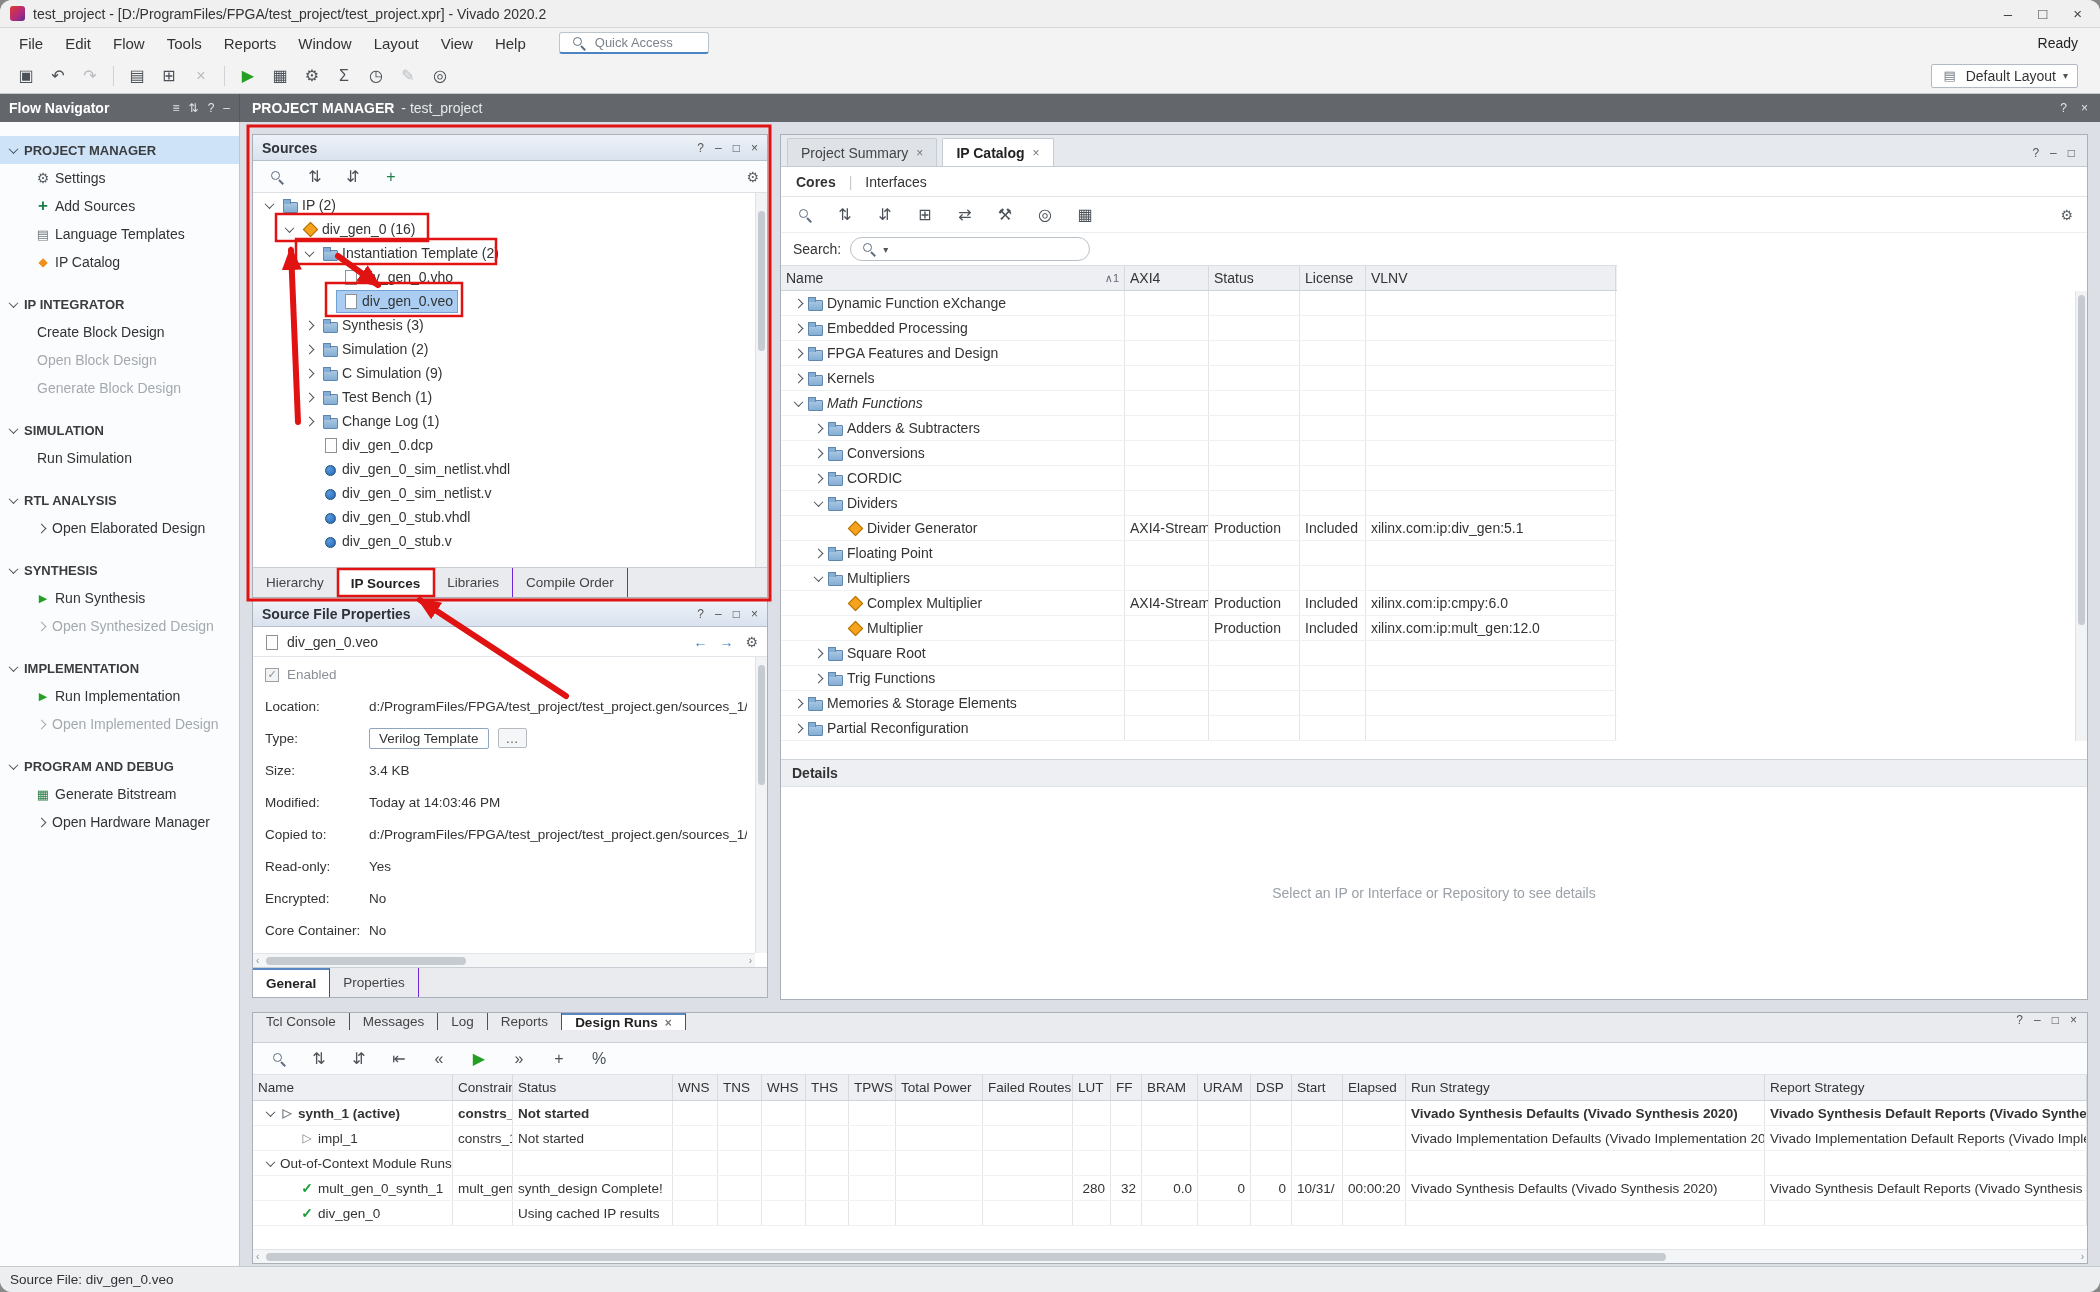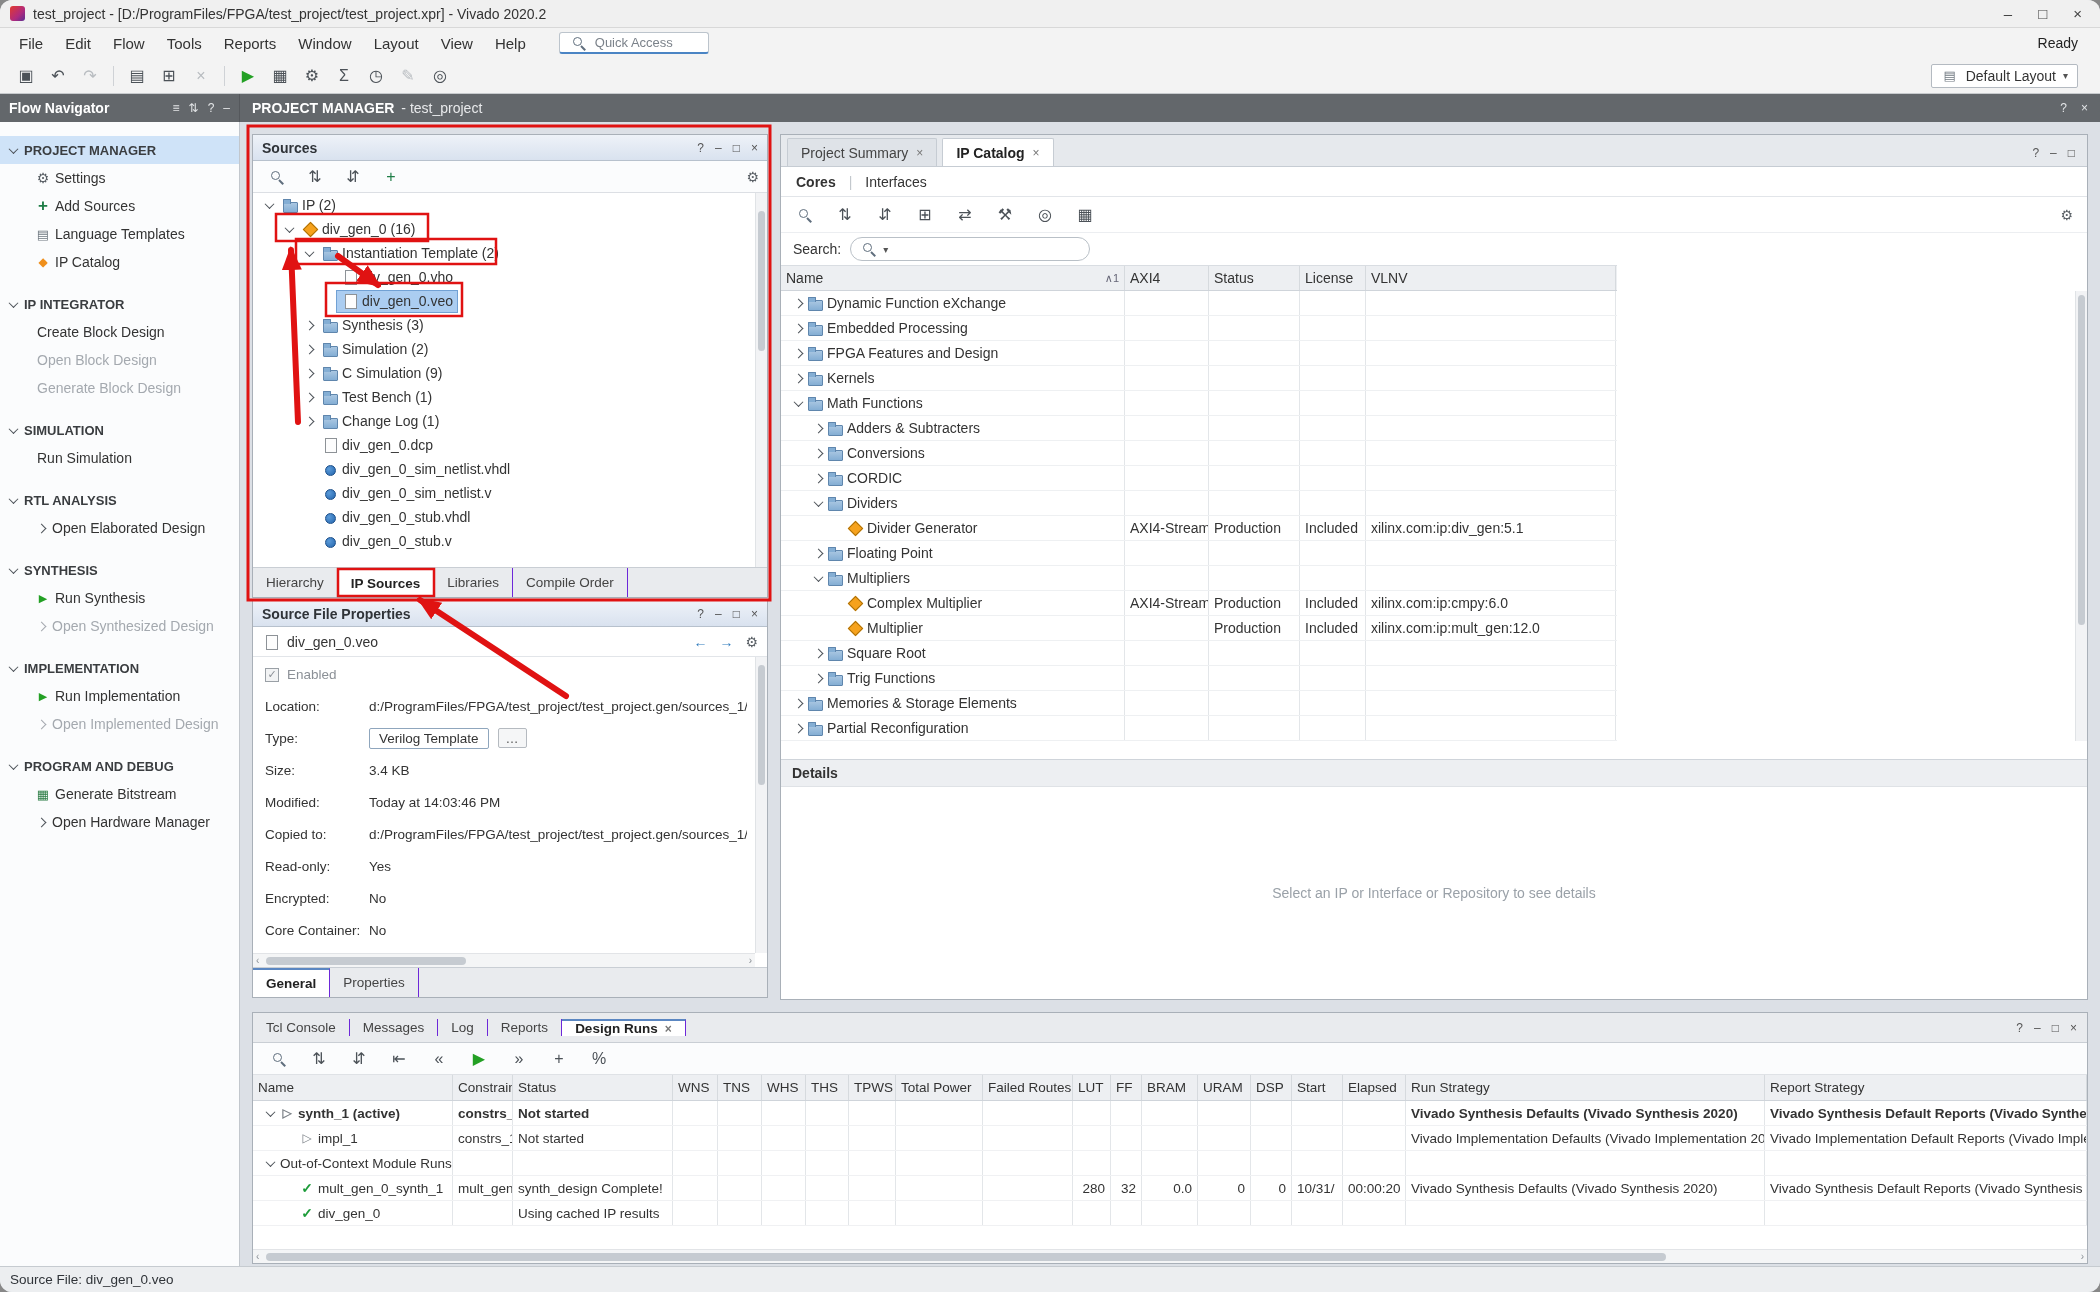--- a/index.html
+++ b/index.html
@@ -130,21 +130,21 @@
   .c-ipstatus{width:91px;flex:0 0 91px;}
   .c-license{width:66px;flex:0 0 66px;}
   .c-vlnv{width:250px;flex:0 0 250px;}
   .sort{margin-left:auto;font-size:11px;color:#667;}
   .details-bar{position:absolute;left:0;right:0;top:624px;height:28px;background:#edeff2;border-top:1px solid #cfd4da;border-bottom:1px solid #dfe2e6;display:flex;align-items:center;padding:0 11px;font-weight:bold;font-size:14px;}
   .details-body{position:absolute;left:0;right:0;top:652px;bottom:0;display:flex;align-items:center;justify-content:center;color:#9aa1a8;font-size:14px;background:#fff;}
   #ip-panel .vscroll{top:156px;height:450px;right:0;}
 
   
   #bottom-panel{left:12px;top:890px;width:1836px;height:252px;}
-  .b-tabs{height:30px;background:#e9ebee;border-bottom:1px solid #c9ced4;display:flex;align-items:center;}
+  .b-tabs{height:30px;background:#e9ebee;border-bottom:1px solid #c9ced4;display:flex;align-items:flex-start;}
   .b-tabs .pctl{align-items:center;margin-right:10px;}
   .b-toolbar{height:32px;border-bottom:1px solid #dfe2e6;display:flex;align-items:center;gap:8px;padding:0 10px;background:#fbfcfd;}
   .dr-head{height:26px;display:flex;background:#edeff2;border-bottom:1px solid #cfd4da;font-size:13.5px;color:#333;}
   .dr-head .cell{border-right:1px solid #d6dade;}
   .dr-row{height:25px;display:flex;font-size:13.5px;border-bottom:1px solid #f0f1f3;background:#fff;}
   .c-name{width:200px;flex:0 0 200px;}
   .c-constr{width:60px;flex:0 0 60px;}
   .c-status{width:160px;flex:0 0 160px;}
   .c-wns{width:45px;flex:0 0 45px;}
   .c-tns{width:44px;flex:0 0 44px;}
@@ -789,21 +789,21 @@
             <div class="cell c-axi4"></div>
             <div class="cell c-ipstatus"></div>
             <div class="cell c-license"></div>
             <div class="cell c-vlnv"></div>
           </div>
           <div class="ip-row">
             <div class="cell c-ipname">
               <span class="ind" style="width: 4px; flex: 0 0 4px;"></span>
               <span class="exp exp-open"></span>
               <span class="icn icn-folder"></span>
-              <span class="lbl" style="margin-left:3px;">Math Functions</span>
+              <span class="lbl" style="margin-left:3px;font-style:italic;">Math Functions</span>
             </div>
             <div class="cell c-axi4"></div>
             <div class="cell c-ipstatus"></div>
             <div class="cell c-license"></div>
             <div class="cell c-vlnv"></div>
           </div>
           <div class="ip-row">
             <div class="cell c-ipname">
               <span class="ind" style="width: 24px; flex: 0 0 24px;"></span>
               <span class="exp exp-closed"></span>

